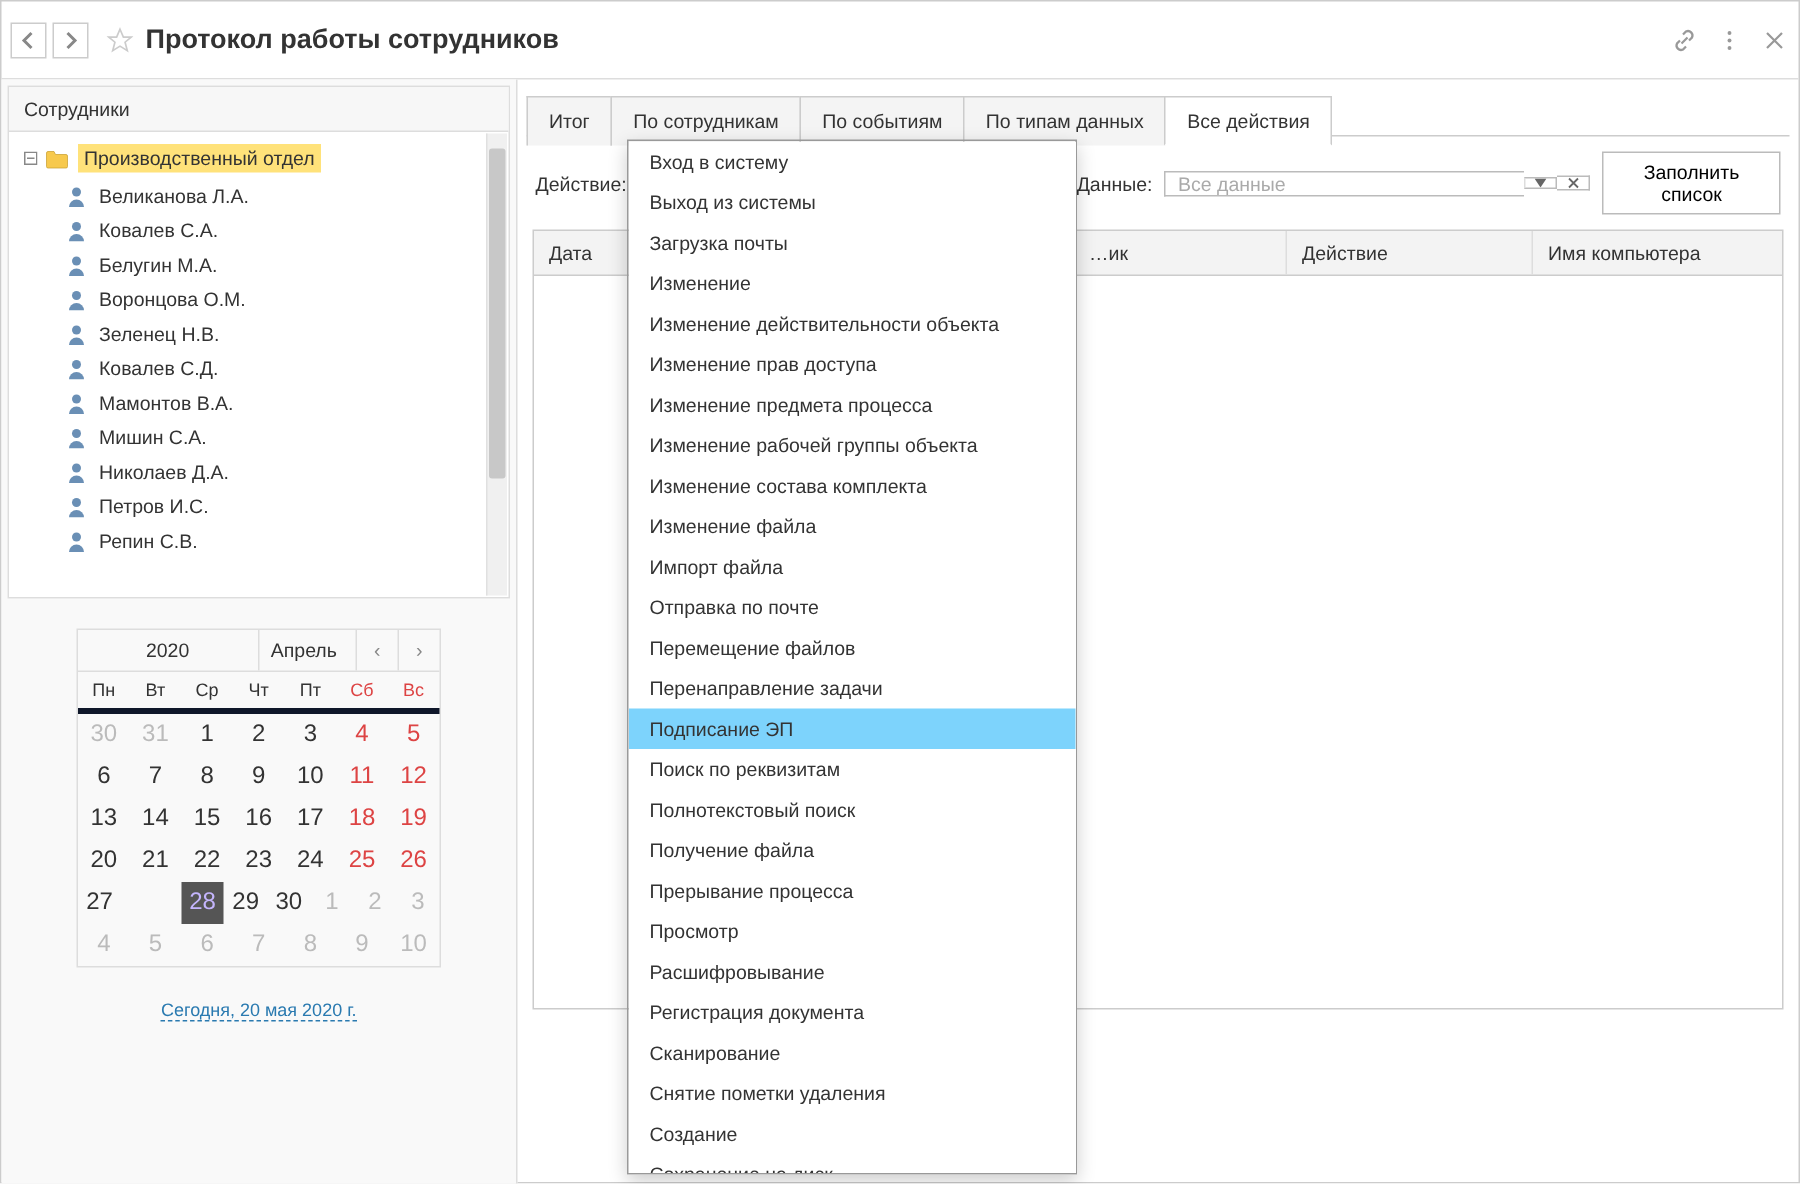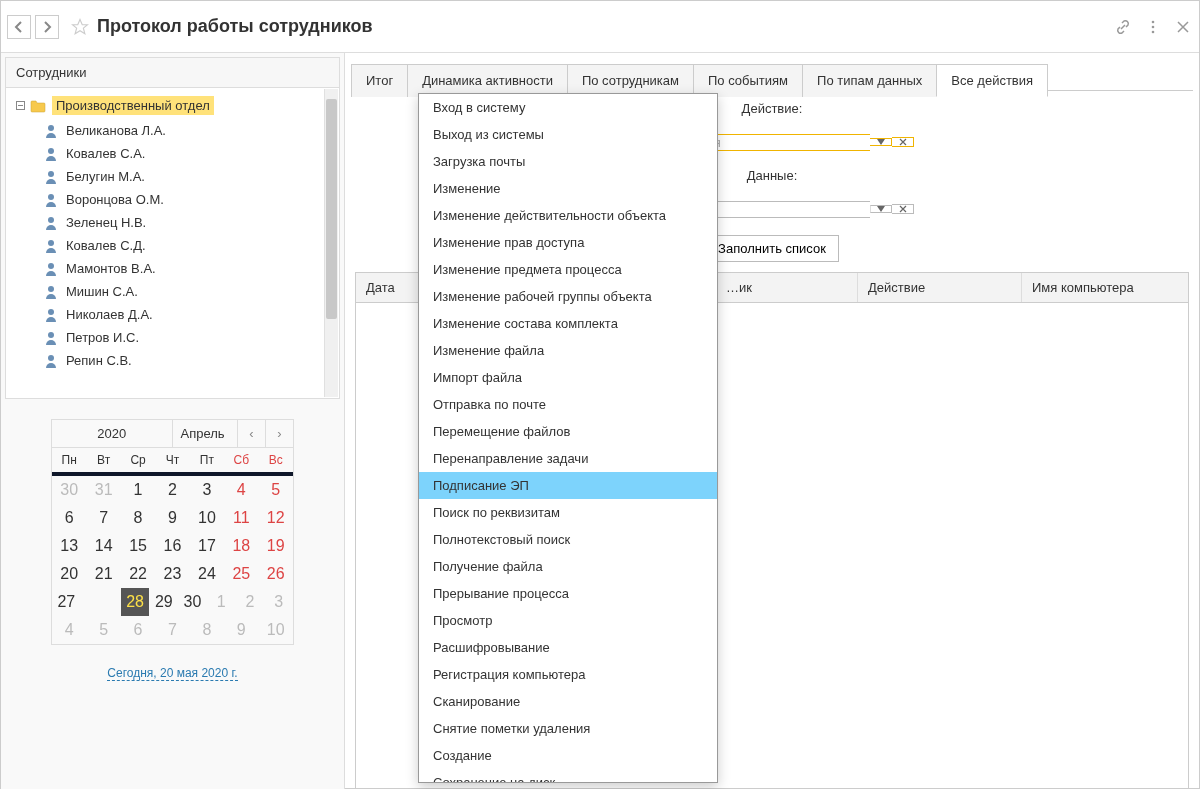--- a/index.html
+++ b/index.html
@@ -188,21 +188,21 @@
 .cal-row { display: flex; }
 .cal-cell {
   flex: 1;
   text-align: center;
   padding: 5px 0;
   font-size: 16px;
   cursor: pointer;
 }
 .cal-cell.muted { color: #bbb; }
 .cal-cell.we { color: #d44; }
-.cal-cell.sel { background: #555; color: #fde047; margin-left: 40px; }
+.cal-cell.sel { background: #555; color: #c4b5fd; margin-left: 40px; }
 .cal-today {
   text-align: center;
   padding: 10px 0 6px;
 }
 .cal-today a {
   color: #2a7ab0;
   text-decoration: none;
   border-bottom: 1px dashed #2a7ab0;
   font-size: 12px;
 }
@@ -228,21 +228,20 @@
 }
 .tab.active {
   background: #fff;
   border-bottom: 1px solid #fff;
 }
 .filter-row {
   display: flex;
   align-items: center;
   padding: 10px 6px;
   gap: 8px;
-  flex-direction: column;
 }
 .filter-label { font-size: 13px; }
 .combo {
   display: flex;
   height: 36px;
   align-items: center;
 }
 .combo.active .combo-input { border: 1px solid #f0b400; border-right: none; }
 .combo.active .combo-btn { border: 1px solid #f0b400; border-left: none; }
 .combo-input {
@@ -527,21 +526,20 @@
           </div>
       </div>
       <div class="cal-today">
         <a>Сегодня, 20 мая 2020 г.</a>
       </div>
     </div>
 
     <div class="main">
       <div class="tabs" id="tabs">
           <div class="tab">Итог</div>
-          <div class="tab">Динамика активности</div>
           <div class="tab">По сотрудникам</div>
           <div class="tab">По событиям</div>
           <div class="tab">По типам данных</div>
           <div class="tab active">Все действия</div>
         </div>
 
       <div class="filter-row">
         <span class="filter-label">Действие:</span>
         <div class="combo active">
           <div class="combo-input">Все действия</div>
@@ -599,19 +597,19 @@
       <div class="dd-item">Отправка по почте</div>
       <div class="dd-item">Перемещение файлов</div>
       <div class="dd-item">Перенаправление задачи</div>
       <div class="dd-item hl">Подписание ЭП</div>
       <div class="dd-item">Поиск по реквизитам</div>
       <div class="dd-item">Полнотекстовый поиск</div>
       <div class="dd-item">Получение файла</div>
       <div class="dd-item">Прерывание процесса</div>
       <div class="dd-item">Просмотр</div>
       <div class="dd-item">Расшифровывание</div>
-      <div class="dd-item">Регистрация компьютера</div>
+      <div class="dd-item">Регистрация документа</div>
       <div class="dd-item">Сканирование</div>
       <div class="dd-item">Снятие пометки удаления</div>
       <div class="dd-item">Создание</div>
       <div class="dd-item">Сохранение на диск</div>
     </div>
 </div>
 
 </body></html>

